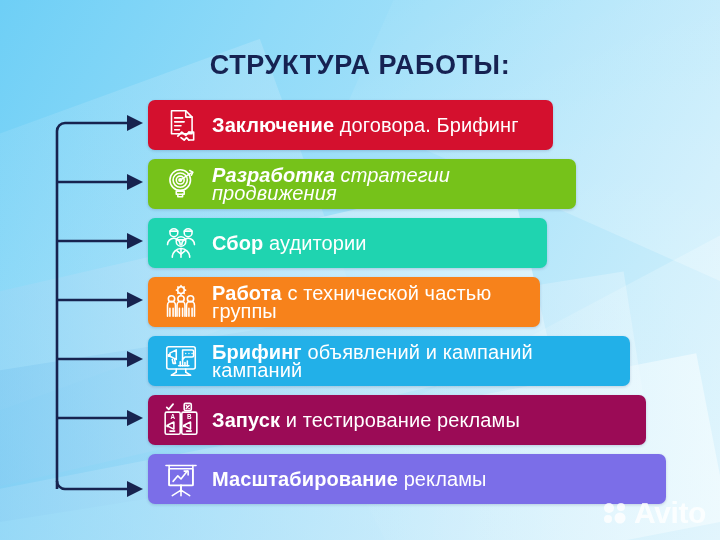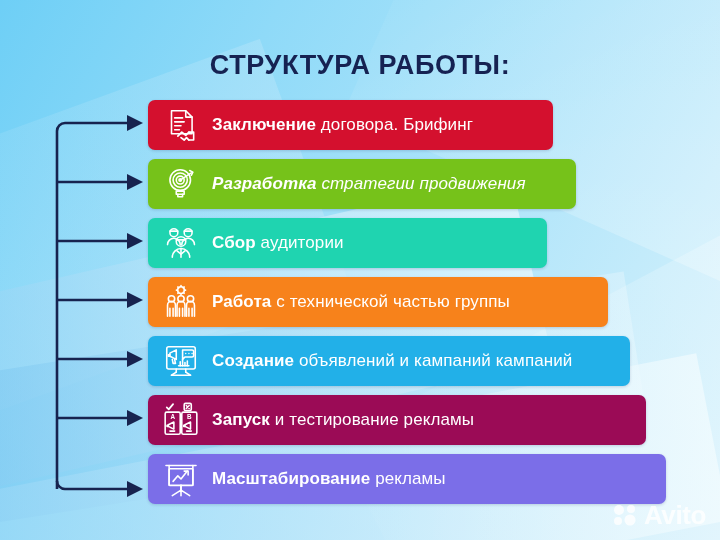--- a/index.html
+++ b/index.html
@@ -110,21 +110,21 @@
     align-items: center;
     justify-content: center;
   }
   .step-icon svg {
     width: 38px;
     height: 38px;
     display: block;
   }
   .step-label {
     color: #ffffff;
-    font-size: 17px;
+    font-size: 20px;
     line-height: 18px;
     font-weight: 400;
     padding-left: 8px;
     padding-right: 14px;
     letter-spacing: 0.1px;
   }
   .step-label b {
     font-weight: 700;
   }
 
@@ -132,21 +132,21 @@
   .watermark {
     position: absolute;
     right: 14px;
     bottom: 12px;
     display: flex;
     align-items: center;
     gap: 6px;
     opacity: 0.88;
   }
   .watermark .wm-text {
-    font-size: 26px;
+    font-size: 30px;
     font-weight: 700;
     color: rgba(255,255,255,0.92);
     letter-spacing: -0.4px;
     line-height: 1;
     text-align: center;
   }
   .watermark .wm-mark svg { display: block; }
 </style>
 </head>
 <body>
@@ -240,21 +240,21 @@
           <path d="M13 42 a11 11 0 0 1 22 0"></path>
           <path d="M24 31 v11"></path>
           <path d="M19 34 l5 4 5 -4"></path>
         </svg>
       </div>
       <div class="step-label">
         <b>Сбор</b><span> аудитории</span>
       </div>
     </div>
 
-    <div class="step" style="width:460px;background:#F7821B;">
+    <div class="step" style="width:392px;background:#F7821B;">
       <div class="step-icon">
         <svg viewBox="0 0 48 48" fill="none" stroke="#ffffff" stroke-width="2" stroke-linecap="round" stroke-linejoin="round">
           <circle cx="24" cy="9" r="4.2"></circle>
           <path d="M24 3.2 v1.6 M24 13.2 v1.6 M18.2 9 h1.6 M28.2 9 h1.6 M20 5 l1.2 1.2 M26.8 11.8 L28 13 M28 5 l-1.2 1.2 M21.2 11.8 L20 13"></path>
           <circle cx="12" cy="20" r="4"></circle>
           <path d="M7 42 v-14 a5 5 0 0 1 10 0 v14"></path>
           <path d="M10 32 v10 M14 32 v10"></path>
           <circle cx="24" cy="20" r="4"></circle>
           <path d="M19 42 v-14 a5 5 0 0 1 10 0 v14"></path>
           <path d="M22 32 v10 M26 32 v10"></path>
@@ -280,21 +280,21 @@
           <circle cx="34" cy="14.5" r="0.9" fill="#ffffff" stroke="none"></circle>
           <circle cx="38" cy="14.5" r="0.9" fill="#ffffff" stroke="none"></circle>
           <path d="M10 14 l8 -4 v12 l-8 -4 z"></path>
           <path d="M10 16 h-2 v2 h2"></path>
           <path d="M13 22 l1 5 h3 l-1 -5"></path>
           <path d="M23 30 v-5 M26 30 v-8 M29 30 v-4 M32 30 v-6"></path>
           <path d="M21 30 h13"></path>
         </svg>
       </div>
       <div class="step-label">
-        <b>Создание</b><span> объявлений и кампаний кампаний</span>
+        <b>Брифинг</b><span> объявлений и кампаний кампаний</span>
       </div>
     </div>
 
     <div class="step" style="width:498px;background:#9B0B56;">
       <div class="step-icon">
         <svg viewBox="0 0 48 48" fill="none" stroke="#ffffff" stroke-width="2" stroke-linecap="round" stroke-linejoin="round">
           <path d="M6 8 l2.5 2.5 L14 4" stroke-width="2.2"></path>
           <rect x="28" y="3" width="9" height="9" rx="1.6"></rect>
           <path d="M30.6 5.6 l3.8 3.8 M34.4 5.6 l-3.8 3.8" stroke-width="1.8"></path>
           <rect x="4" y="14" width="19" height="28" rx="2"></rect>

